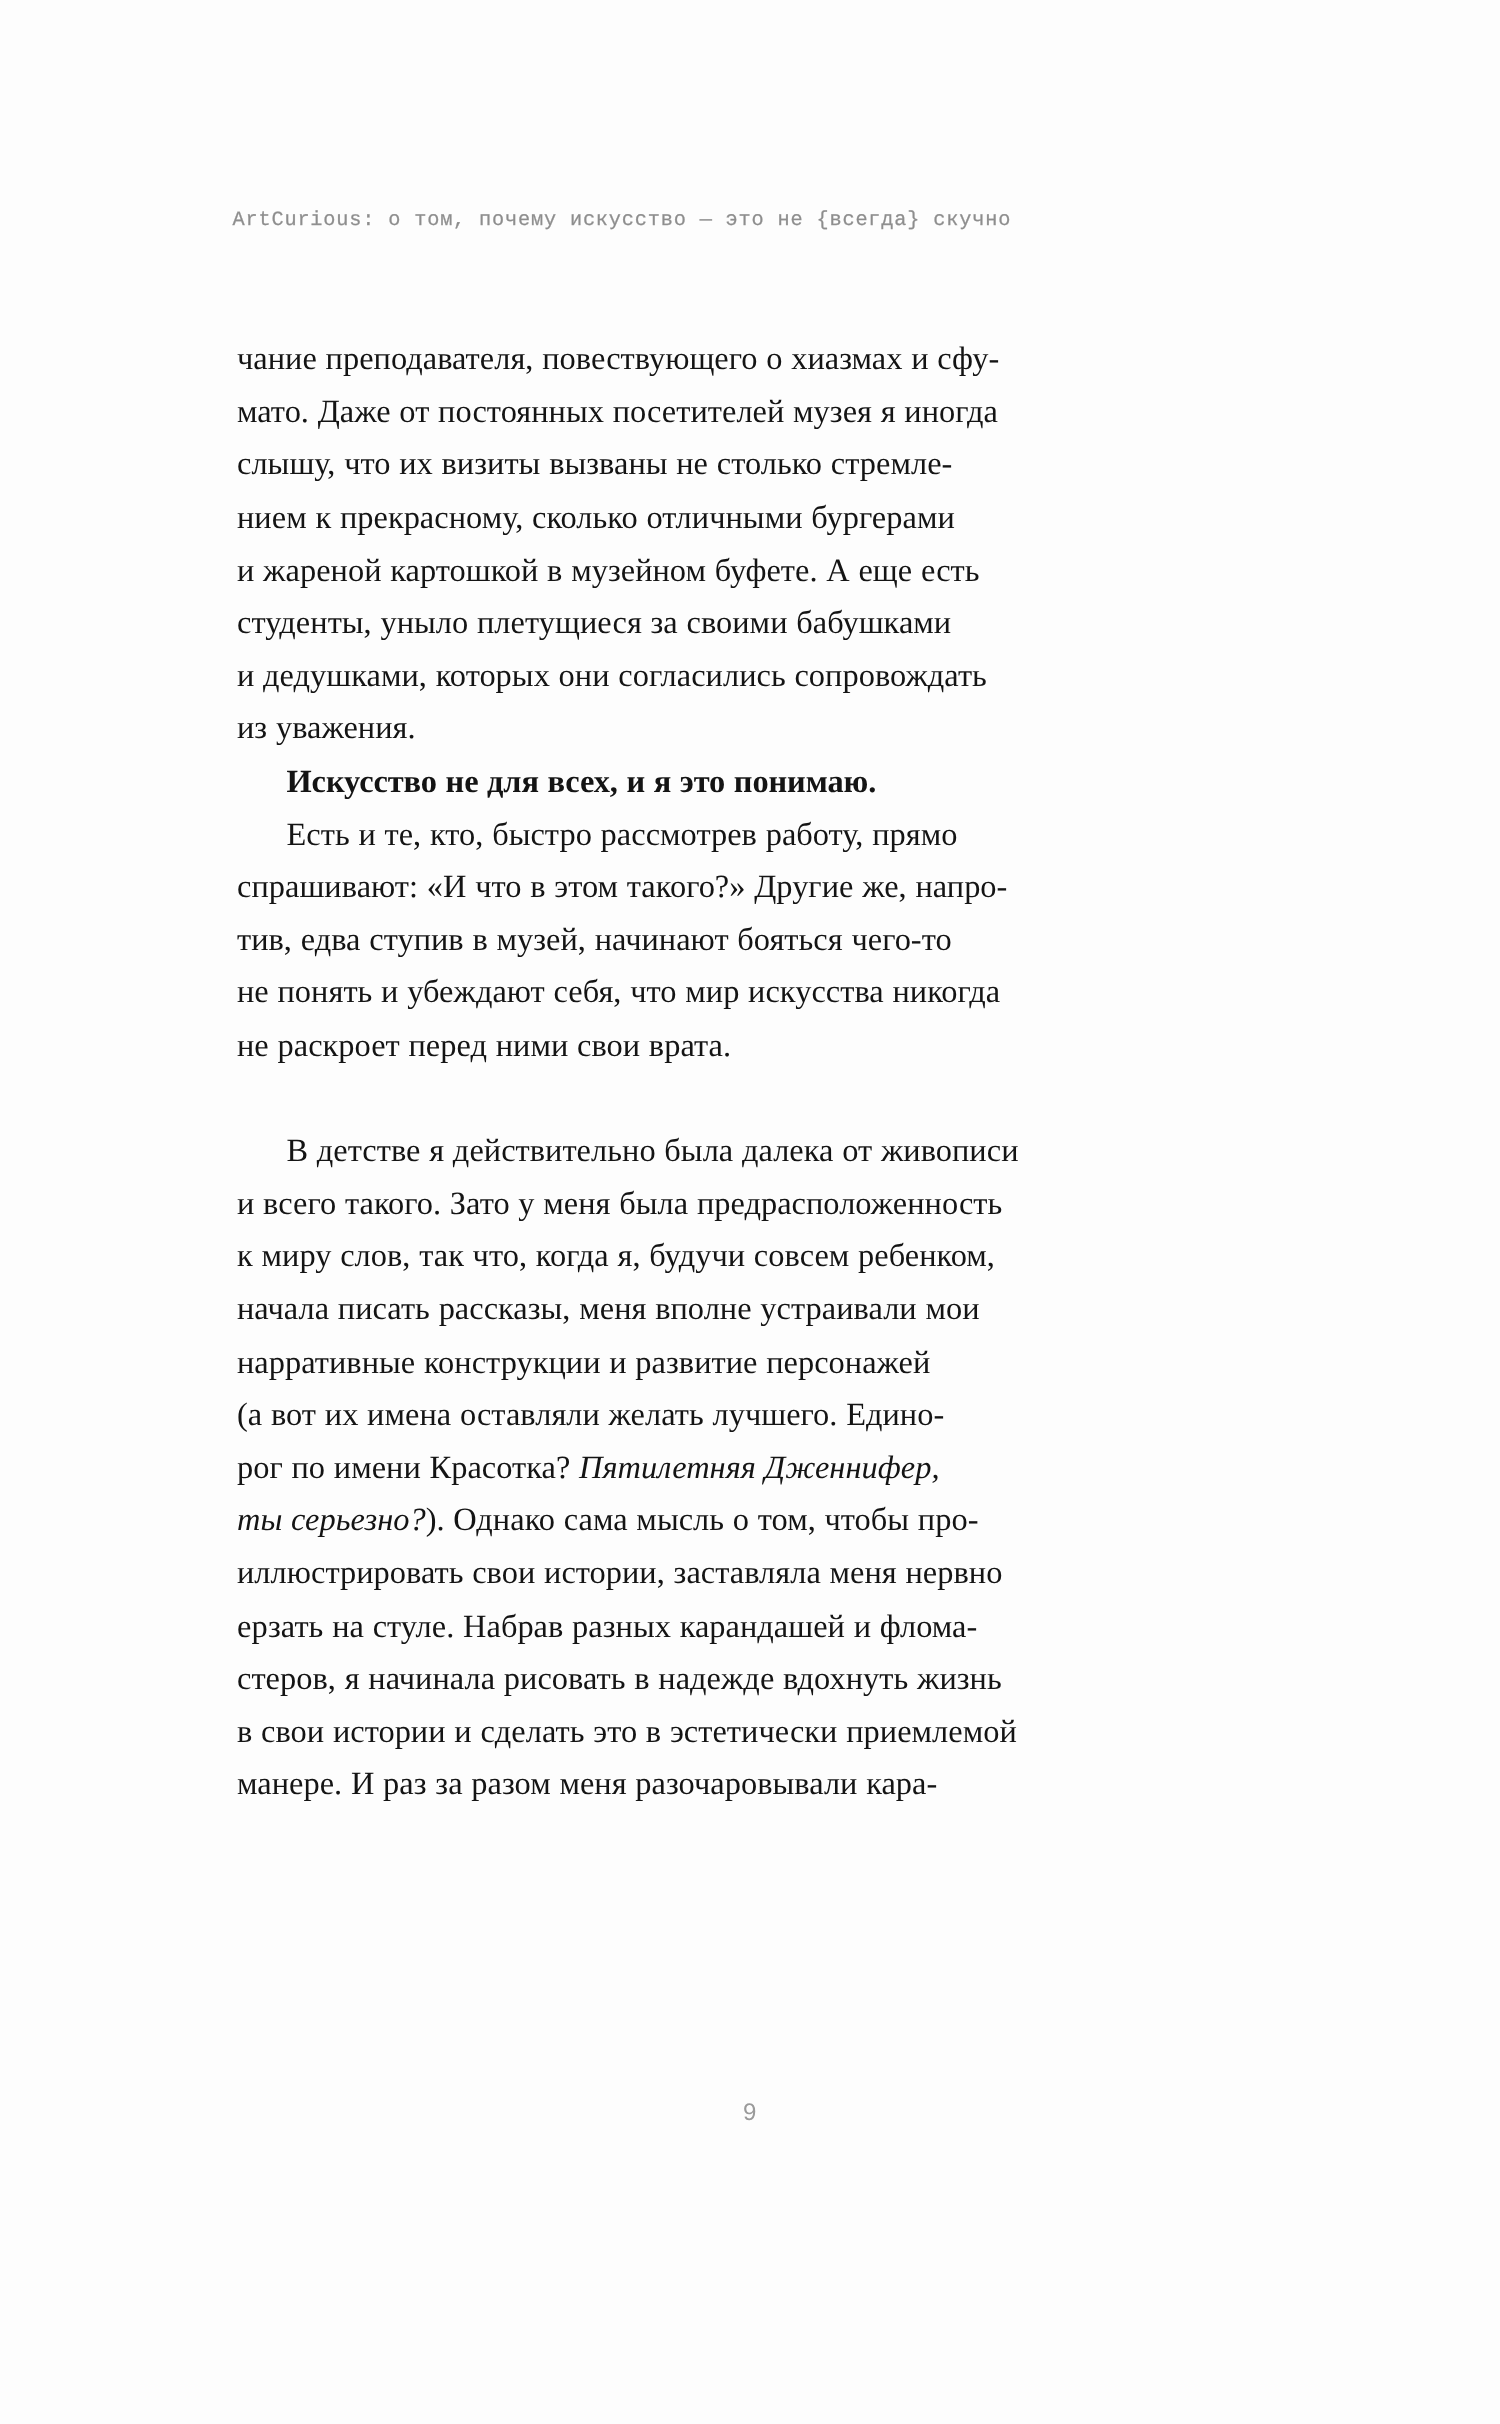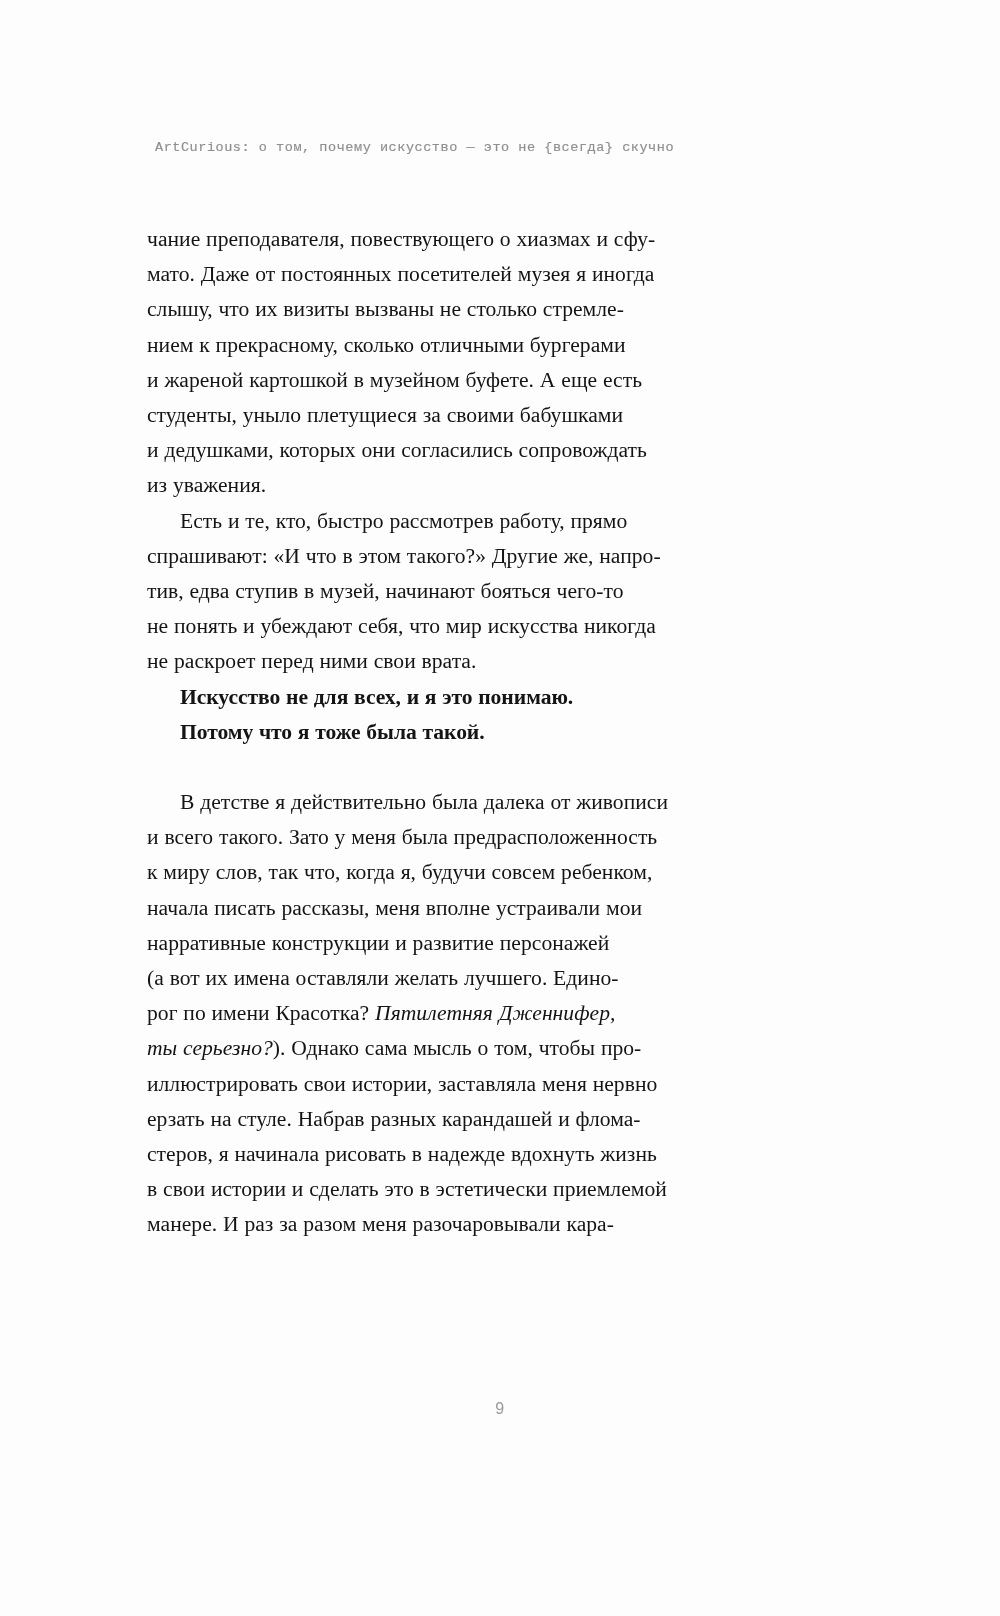--- a/index.html
+++ b/index.html
@@ -33,21 +33,21 @@
     letter-spacing: 0.55px;
     color: #8d8d8d;
     font-weight: 300;
     white-space: nowrap;
     -webkit-text-stroke: 0.2px #9a9a9a;
   }
 
   
   .column {
     position: absolute;
-    left: 147px;
+    left: 158px;
     top: 222px;
     width: 652px;
   }
 
   .para {
     margin: 0;
     font-size: 21.6px;
     line-height: 35.2px;
     color: #141414;
     text-align: left;
@@ -96,30 +96,29 @@
 
     <p class="para">чание преподавателя, повествующего о хиазмах и сфу-
 мато. Даже от постоянных посетителей музея я иногда
 слышу, что их визиты вызваны не столько стремле-
 нием к прекрасному, сколько отличными бургерами
 и жареной картошкой в музейном буфете. А еще есть
 студенты, уныло плетущиеся за своими бабушками
 и дедушками, которых они согласились сопровождать
 из уважения.</p>
 
+    <p class="para bold">Искусство не для всех, и я это понимаю.</p>
+
     <p class="para indent">Есть и те, кто, быстро рассмотрев работу, прямо
 спрашивают: «И что в этом такого?» Другие же, напро-
 тив, едва ступив в музей, начинают бояться чего-то
 не понять и убеждают себя, что мир искусства никогда
 не раскроет перед ними свои врата.</p>
 
-    <p class="para bold">Искусство не для всех, и я это понимаю.</p>
 
-
-    <p class="para bold">Потому что я тоже была такой.</p>
 
     <div class="gap"></div>
 
     <p class="para indent"><span>В детстве я действительно была далека от живописи
 и всего такого. Зато у меня была предрасположенность
 к миру слов, так что, когда я, будучи совсем ребенком,
 начала писать рассказы, меня вполне устраивали мои
 нарративные конструкции и развитие персонажей
 (а вот их имена оставляли желать лучшего. Едино-
 рог по имени Красотка? </span><em class="it">Пятилетняя Дженнифер,

